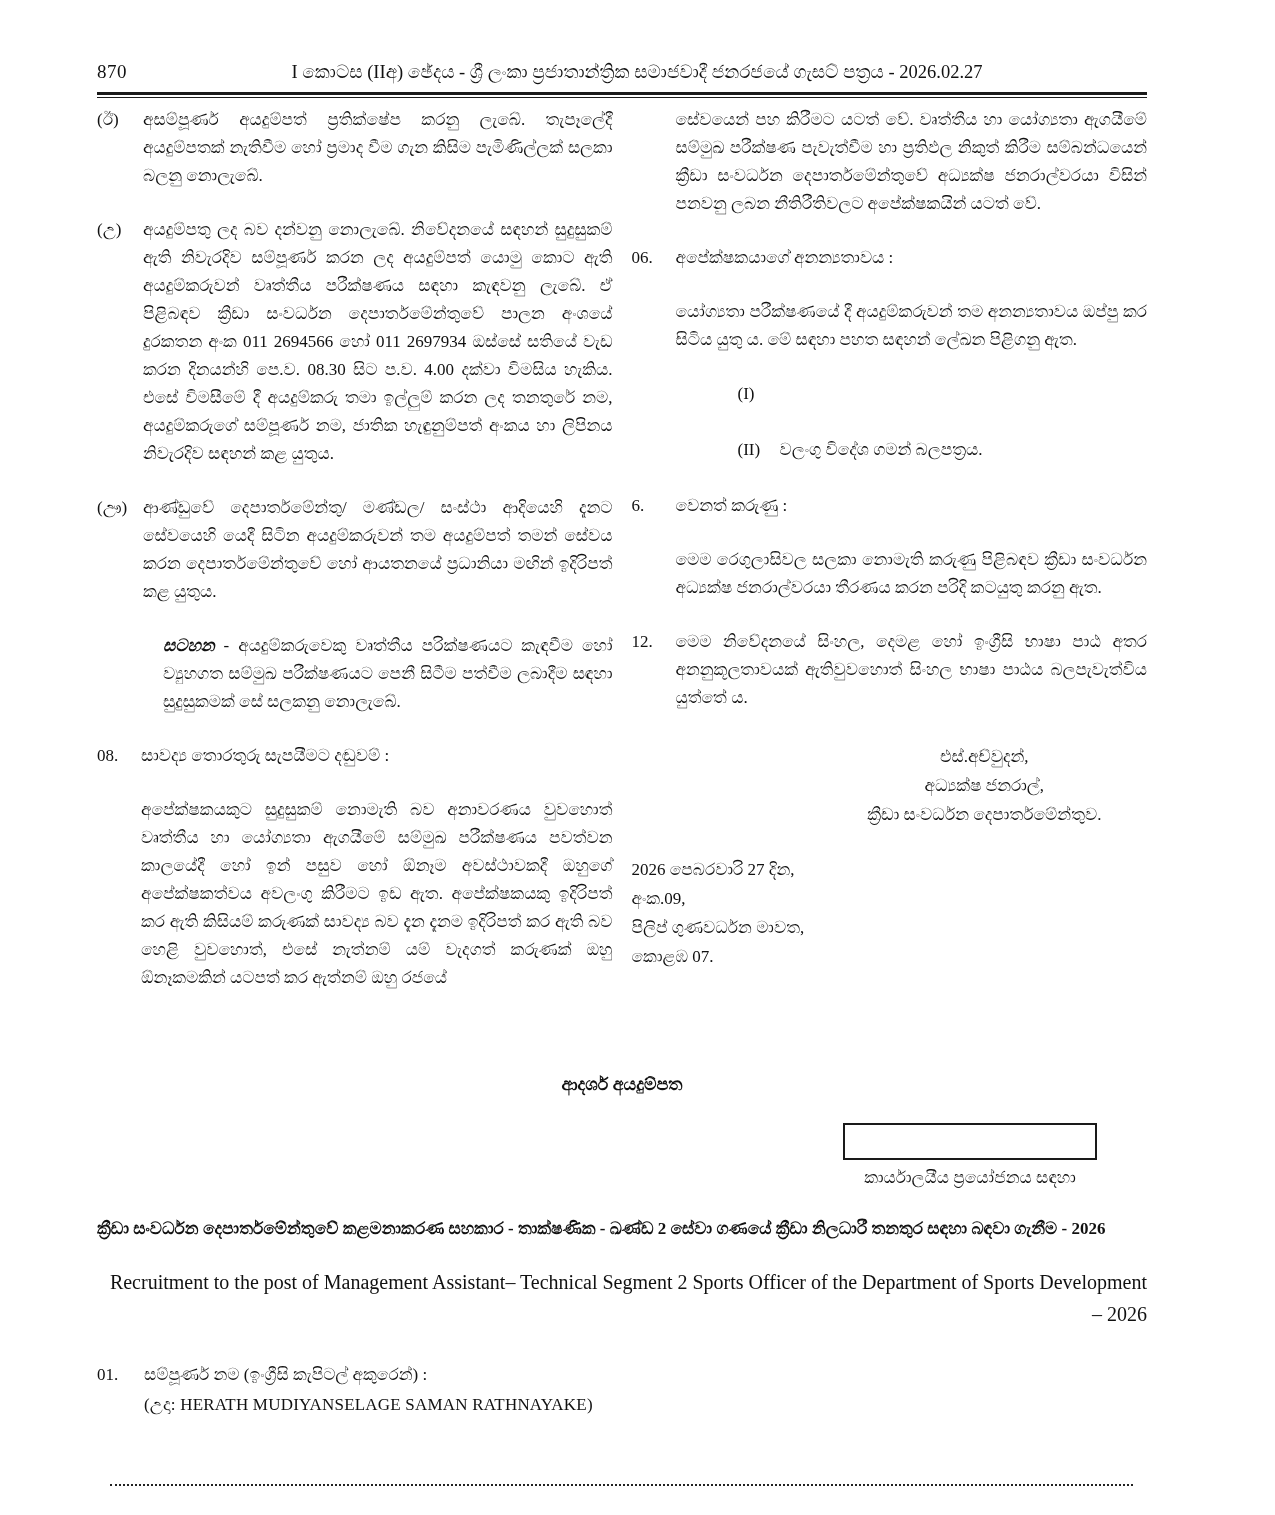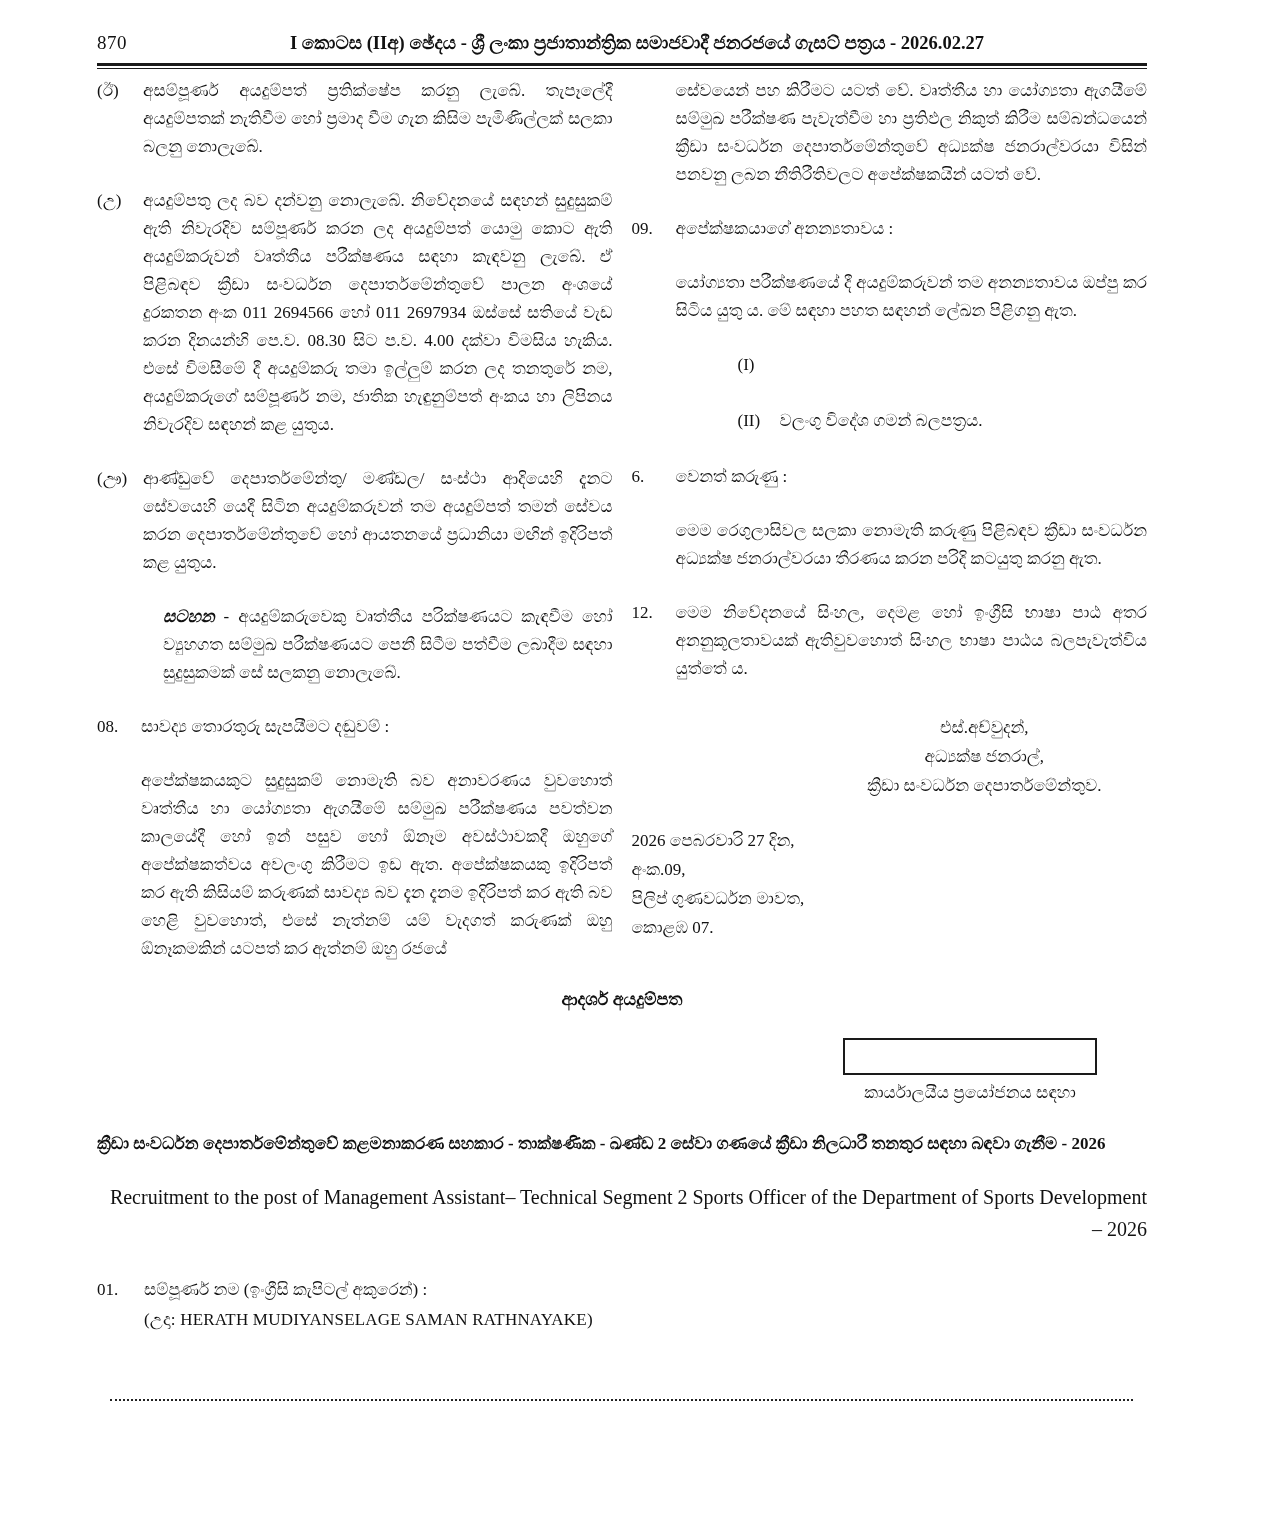--- a/index.html
+++ b/index.html
@@ -7,26 +7,26 @@
   .page {
     position:relative;
     width:1275px; height:1515px;
     margin:0 auto;
     background:#ffffff;
     color:#111;
     font-family:"Liberation Serif", "DejaVu Serif", serif;
     font-size:17px;
     overflow:hidden;
   }
-  .inner { padding:32px 128px 0 97px; }
+  .inner { padding:61px 128px 0 97px; }
 
   
   .hdr { display:flex; align-items:baseline; }
   .hdr .pgnum { font-size:19px; letter-spacing:.5px; }
-  .hdr .title { flex:1; text-align:center; font-weight:bold; font-size:18.5px; }
+  .hdr .title { flex:1; text-align:center; font-weight:normal; font-size:18.5px; }
   .rule { margin-top:9px; border-top:3px solid #1a1a1a; border-bottom:1px solid #1a1a1a; height:6px; }
 
   
   .cols { display:flex; gap:19px; margin-top:8px; }
   .col { flex:1; min-width:0; text-align:justify; line-height:28px; }
 
   .hang { display:flex; margin-bottom:26px; }
   .hang .lbl { flex:none; width:46px; }
   .hang .lbl.num { width:44px; }
   .hang .txt { flex:1; text-align:justify; }
@@ -37,21 +37,21 @@
   .body-ind { margin:0 0 26px 44px; text-align:justify; }
 
   .subitem { display:flex; margin:0 0 28px 106px; }
   .subitem .lbl { flex:none; width:42px; }
   .subitem .txt { flex:1; text-align:justify; }
 
   .sig { width:60%; margin:30px 8px 26px auto; text-align:center; line-height:29px; }
   .dateblk { line-height:29px; margin-top:2px; }
 
   
-  .app-title { text-align:center; font-weight:bold; font-size:17.5px; }
+  .app-title { text-align:center; font-weight:bold; font-size:17.5px; margin-top:56px; }
   .office { width:254px; margin:28px 50px 16px auto; }
   .office-box { height:37px; border:2px solid #1a1a1a; background:#fff; }
   .office-cap { text-align:center; margin-top:8px; white-space:nowrap; font-size:17px; }
 
   .sin-head { text-align:left; font-weight:bold; font-size:17px; line-height:30px; margin-top:26px; }
   .eng-head { text-align:right; font-size:20px; line-height:32px; margin-top:22px; }
 
   .item01 { display:flex; margin-top:30px; line-height:30px;gap:15px; }
   .item01 .lbl { flex:none; width:32px; }
   .item01 .ex { letter-spacing:.2px; }
@@ -94,21 +94,21 @@
           <span class="lbl num">08.</span>
           <span class="txt">සාවද්‍ය තොරතුරු සැපයීමට දඬුවම් :</span>
         </div>
         <p class="body-ind">අපේක්ෂකයකුට සුදුසුකම් නොමැති බව අනාවරණය වුවහොත් වෘත්තීය හා යෝග්‍යතා ඇගයීමේ සම්මුඛ පරීක්ෂණය පවත්වන කාලයේදී හෝ ඉන් පසුව හෝ ඕනෑම අවස්ථාවකදී ඔහුගේ අපේක්ෂකත්වය අවලංගු කිරීමට ඉඩ ඇත. අපේක්ෂකයකු ඉදිරිපත් කර ඇති කිසියම් කරුණක් සාවද්‍ය බව දැන දැනම ඉදිරිපත් කර ඇති බව හෙළි වුවහොත්, එසේ නැත්නම් යම් වැදගත් කරුණක් ඔහු ඕනෑකමකින් යටපත් කර ඇත්නම් ඔහු රජයේ</p>
       </div>
 
       <div class="col">
         <p class="body-ind">සේවයෙන් පහ කිරීමට යටත් වේ. වෘත්තීය හා යෝග්‍යතා ඇගයීමේ සම්මුඛ පරීක්ෂණ පැවැත්වීම හා ප්‍රතිඵල නිකුත් කිරීම සම්බන්ධයෙන් ක්‍රීඩා සංවර්ධන දෙපාර්තමේන්තුවේ අධ්‍යක්ෂ ජනරාල්වරයා විසින් පනවනු ලබන නීතිරීතිවලට අපේක්ෂකයින් යටත් වේ.</p>
 
         <div class="hang">
-          <span class="lbl num">09.</span>
+          <span class="lbl num">06.</span>
           <span class="txt">අපේක්ෂකයාගේ අනන්‍යතාවය :</span>
         </div>
         <p class="body-ind">යෝග්‍යතා පරීක්ෂණයේ දී අයදුම්කරුවන් තම අනන්‍යතාවය ඔප්පු කර සිටිය යුතු ය. මේ සඳහා පහත සඳහන් ලේඛන පිළිගනු ඇත.</p>
 
         <div class="subitem">
           <span class="lbl">(I)</span>
         </div>
         <div class="subitem">
           <span class="lbl">(II)</span>
           <span class="txt">වලංගු විදේශ ගමන් බලපත්‍රය.</span>

